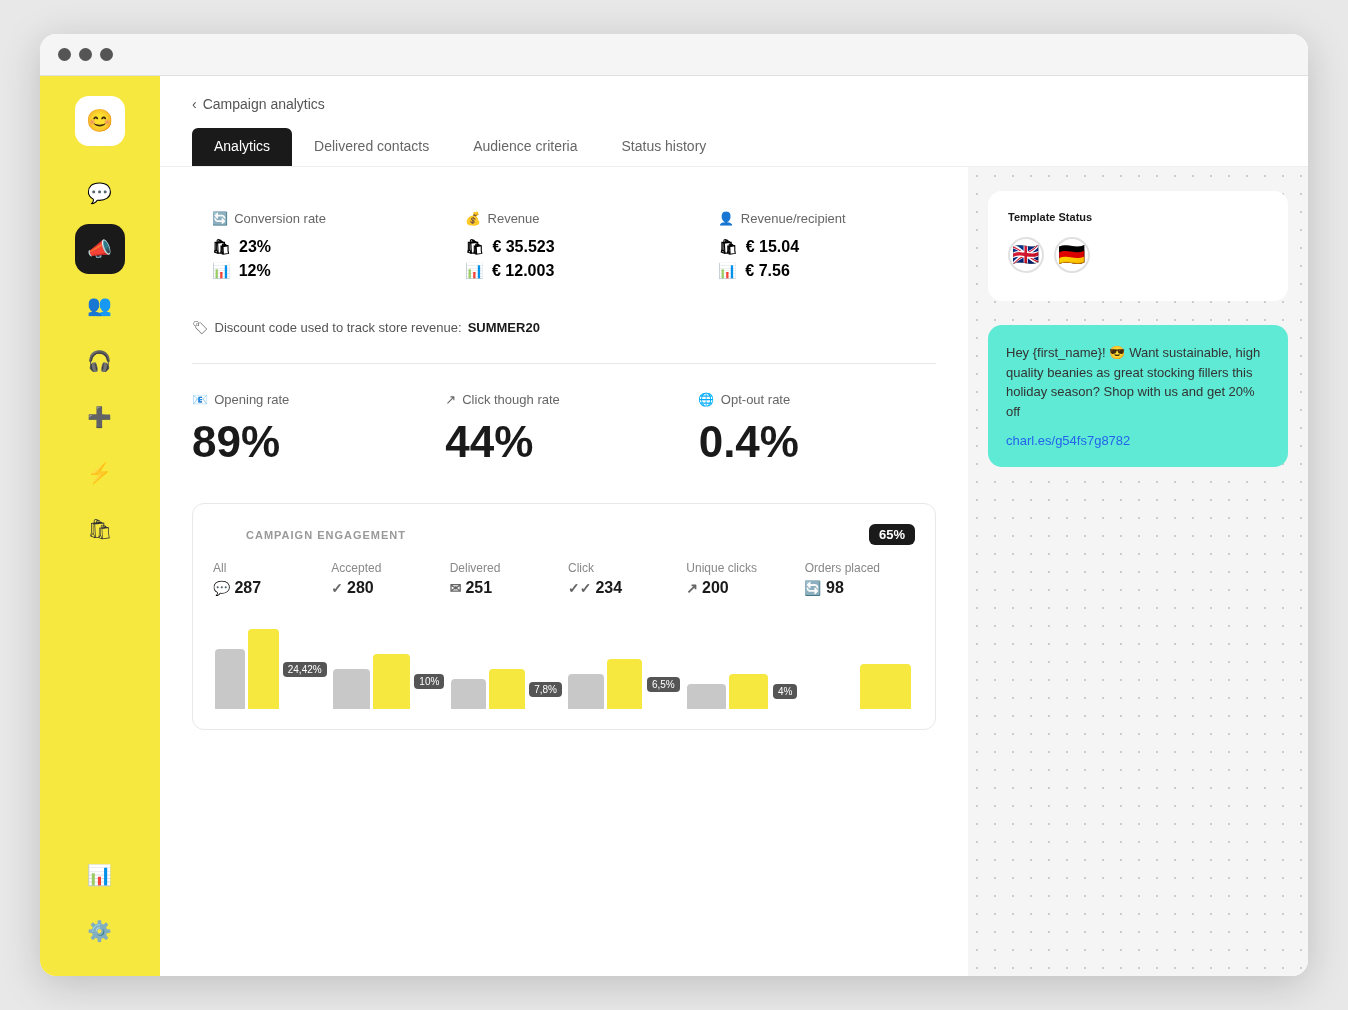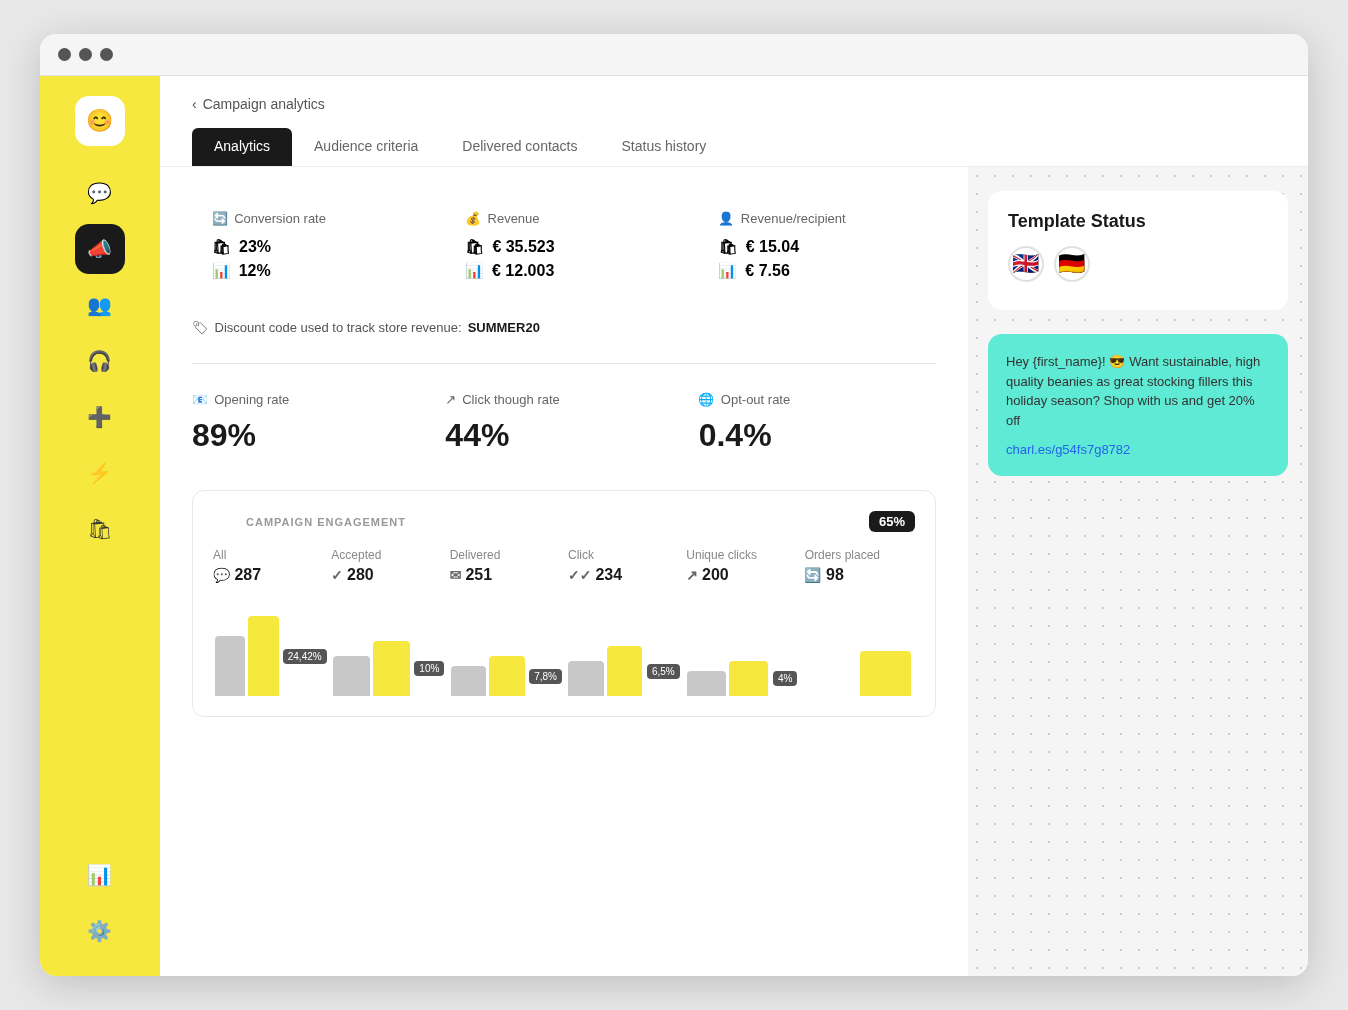--- a/index.html
+++ b/index.html
@@ -172,21 +172,21 @@
       margin-bottom: 28px;
     }
     .big-metric {
       padding: 8px 0;
     }
     .big-metric-label {
       display: flex; align-items: center; gap: 6px;
       font-size: 13px; color: #666; margin-bottom: 10px;
     }
     .big-metric-value {
-      font-size: 32px; font-weight: 800; color: #1a1a1a;
+      font-size: 44px; font-weight: 800; color: #1a1a1a;
     }
     
     .engagement-card {
       border: 1px solid #e8e8e8;
       border-radius: 12px;
       padding: 20px;
     }
     .engagement-header {
       display: flex; justify-content: space-between; align-items: center;
       margin-bottom: 16px;
@@ -261,21 +261,21 @@
       pointer-events: none;
     }
     .template-card {
       background: #fff;
       border-radius: 14px;
       padding: 20px;
       position: relative;
       z-index: 1;
     }
     .template-status-title {
-      font-size: 18px; font-weight: 600; color: #1a1a1a;
+      font-size: 11px; font-weight: 600; color: #1a1a1a;
       margin-bottom: 14px;
     }
     .flag-row {
       display: flex; gap: 10px; margin-bottom: 8px;
     }
     .flag-badge {
       width: 36px; height: 36px;
       border-radius: 50%;
       display: flex; align-items: center; justify-content: center;
       font-size: 22px;
@@ -345,22 +345,22 @@
     </div>
 
     <div class="main">
       <div class="topbar">
         <div class="breadcrumb">
           <span class="breadcrumb-back">‹</span>
           <span>Campaign analytics</span>
         </div>
         <div class="tabs">
           <div class="tab active">Analytics</div>
+          <div class="tab">Delivered contacts</div>
           <div class="tab">Audience criteria</div>
-          <div class="tab">Delivered contacts</div>
           <div class="tab">Status history</div>
         </div>
       </div>
 
       <div class="content-area">
         <div class="analytics-panel">
 
           <div class="metrics-row">
             <div class="metric-card">
               <div class="metric-label">

